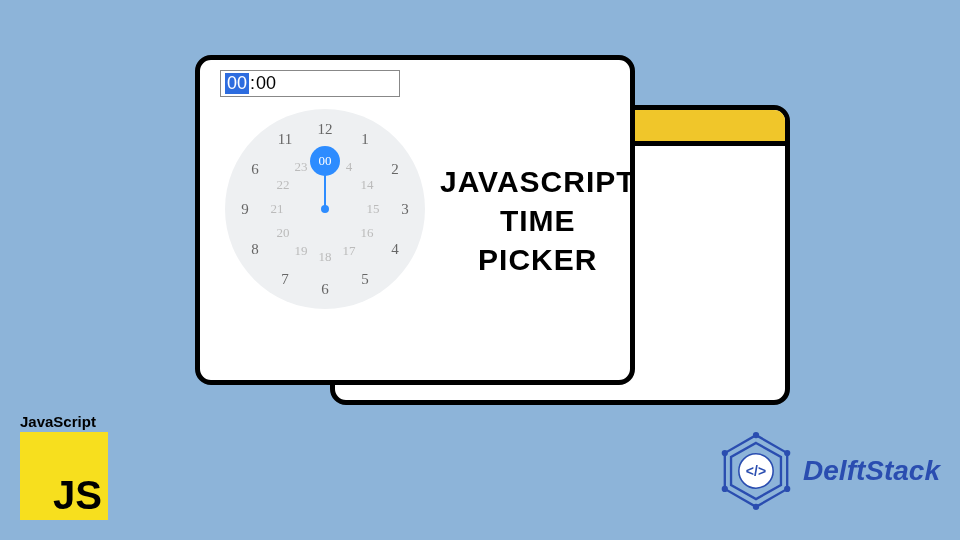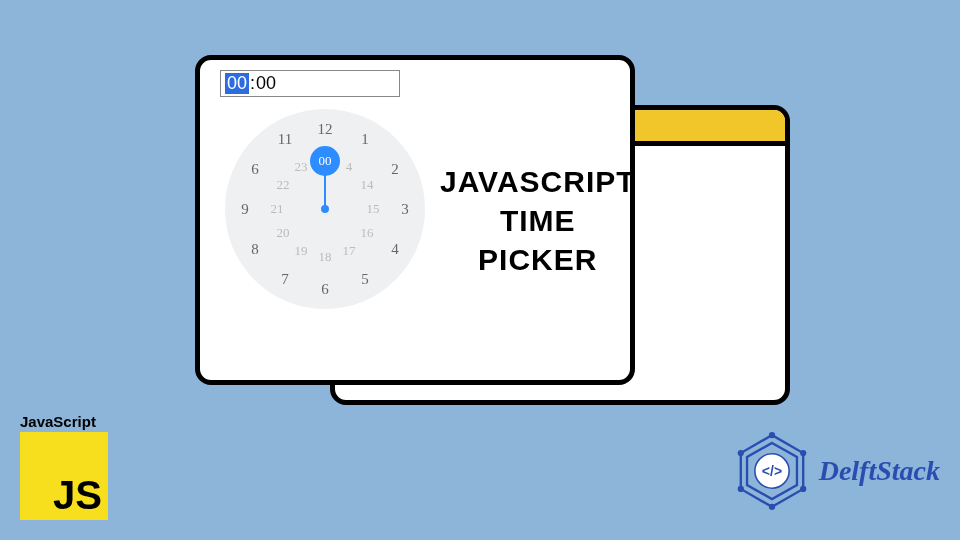--- a/index.html
+++ b/index.html
@@ -196,21 +196,21 @@
     width: 78px;
     height: 78px;
     position: relative;
   }
   .brand-icon svg { width: 100%; height: 100%; }
   .brand-text {
     font-size: 28px;
     font-weight: bold;
     font-style: italic;
     color: #2a4db0;
-    font-family: Liberation Serif, serif;
+    font-family: Liberation Sans, sans-serif;
   }
 </style>
 </head>
 <body>
 
 <div class="window-back">
   <div class="titlebar"></div>
 </div>
 
 <div class="window-front">

